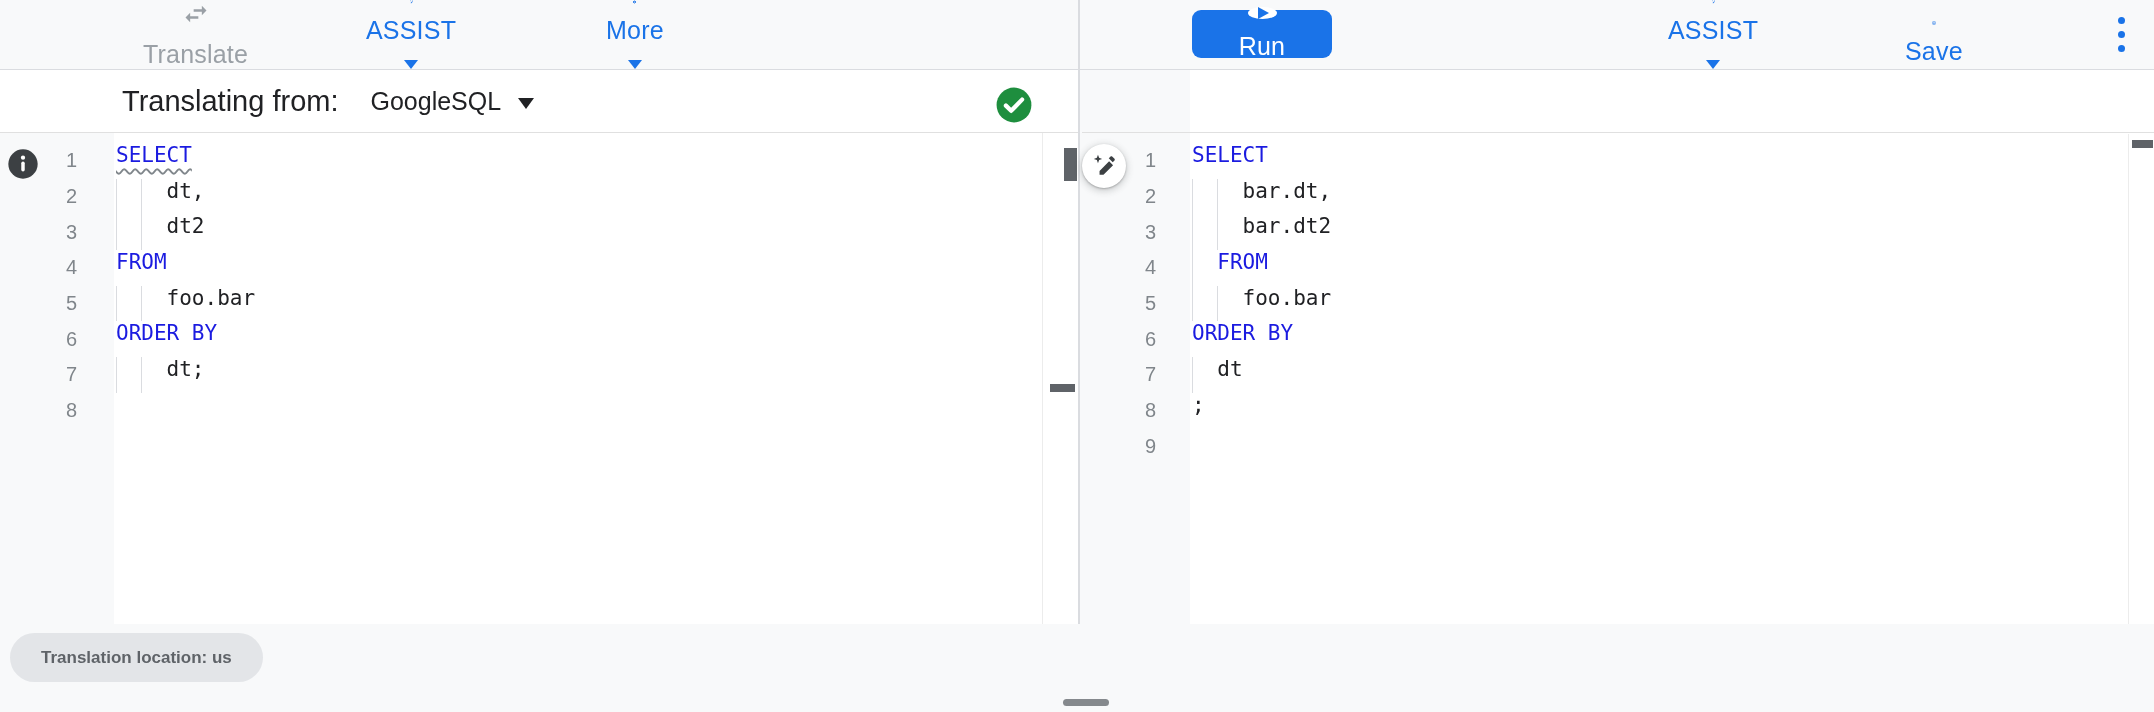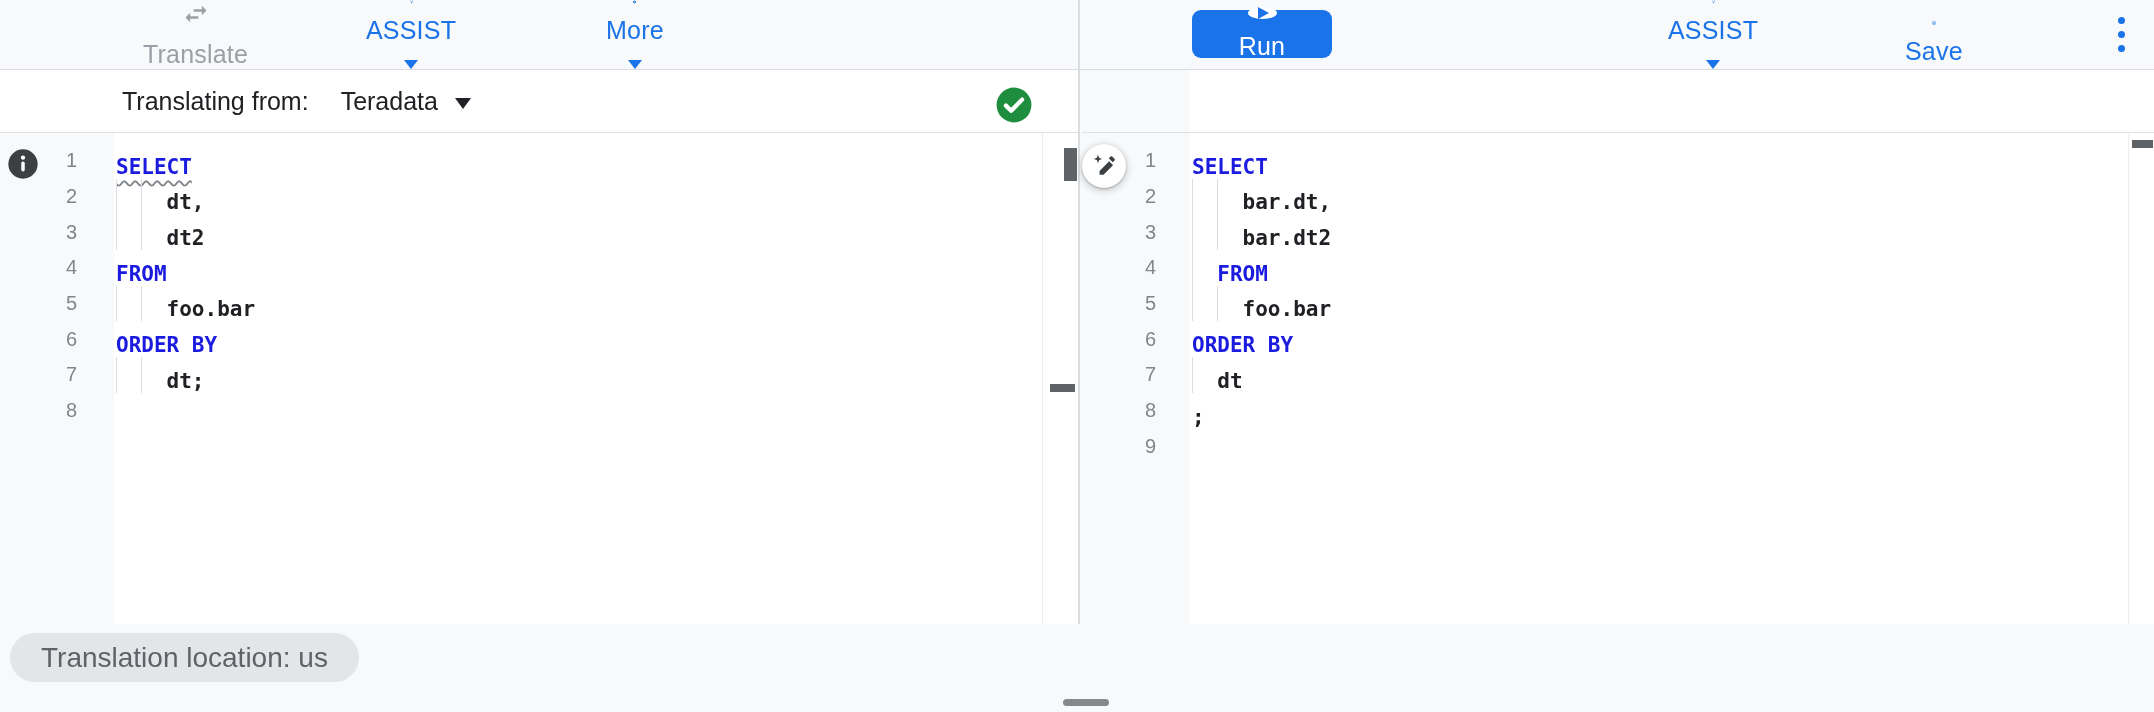--- a/index.html
+++ b/index.html
@@ -24,21 +24,21 @@
   #tb-kebab{left:2100px;width:42px;justify-content:center;}
   .play{width:29px;height:29px;border-radius:50%;background:#fff;display:flex;align-items:center;justify-content:center;}
   .play i{display:block;width:0;height:0;border-left:11px solid #1a73e8;
           border-top:6.5px solid transparent;border-bottom:6.5px solid transparent;margin-left:3px;}
   .kebab{display:flex;flex-direction:column;gap:7px;}
   .kebab i{width:7px;height:7px;border-radius:50%;background:#1a73e8;}
 
   
   .src-header{position:absolute;left:0;top:70px;width:1078px;height:62px;background:#fff;
               border-bottom:1px solid #e0e0e0;display:flex;align-items:center;}
-  .src-header-label{margin-left:122px;font-size:25px;color:#202124;}
+  .src-header-label{margin-left:122px;font-size:29px;color:#202124;}
   .dialect{display:flex;align-items:center;gap:17px;margin-left:32px;font-size:25px;color:#202124;cursor:pointer;background:none;border:none;padding:0;}
   .dialect .caret{border-left-width:8px;border-right-width:8px;border-top-width:11px;color:#202124;margin-top:4px;}
   .status-check{position:absolute;left:995px;top:16px;width:38px;height:38px;}
   .tgt-bg{position:absolute;left:1190px;top:70px;width:964px;height:554px;background:#fff;}
   .tgt-gutter-bg{position:absolute;left:1082px;top:70px;width:108px;height:554px;background:#f8f9fa;}
   .tgt-header-border{position:absolute;left:1082px;top:132px;width:1072px;height:1px;background:#e0e0e0;}
   .tgt-header-label{position:absolute;left:1198px;top:70px;height:62px;display:flex;align-items:center;
                     font-size:25px;color:#202124;}
 
   
@@ -47,41 +47,41 @@
   .editor{position:absolute;top:133px;padding-top:10px;
           font-family:"DejaVu Sans Mono","Liberation Mono",monospace;font-size:21px;}
   #src-editor{left:0;width:1044px;}
   #tgt-editor{left:1082px;width:1046px;}
   .row{display:flex;align-items:center;height:35.7px;}
   .gutter-num{flex:none;text-align:right;color:#80868b;font-family:"Liberation Sans",sans-serif;
               font-size:20px;box-sizing:border-box;}
   #src-editor .gutter-num{width:114px;padding-right:37px;}
   #tgt-editor .gutter-num{width:108px;padding-right:34px;}
   .code-text{position:relative;white-space:pre;color:#202124;padding-left:2px;height:100%;
-             display:flex;align-items:flex-end;font-weight:bold;}
+             display:flex;align-items:flex-start;}
   .guide{position:absolute;top:0;bottom:0;width:1px;background:#dadce0;}
   .tok-keyword{color:#1b1be0;}
   .wavy{text-decoration-line:underline;text-decoration-style:wavy;text-decoration-color:#80868b;
         text-decoration-thickness:2px;text-underline-offset:6px;}
   .info-marker{position:absolute;left:7px;top:148px;width:32px;height:32px;cursor:pointer;}
 
   
   .divider{position:absolute;left:1078px;top:0;width:2px;height:624px;background:#dadce0;}
   .src-track-line{position:absolute;left:1042px;top:133px;width:1px;height:491px;background:#ececec;}
   .src-vthumb{position:absolute;left:1064px;top:148px;width:13px;height:33px;background:#5f6368;cursor:pointer;}
   .src-hdash{position:absolute;left:1050px;top:384px;width:25px;height:8px;background:#5f6368;cursor:pointer;}
   .tgt-track-line{position:absolute;left:2128px;top:134px;width:1px;height:490px;background:#ececec;}
   .tgt-dash{position:absolute;left:2132px;top:140px;width:21px;height:8px;background:#5f6368;cursor:pointer;}
   .assist-fab{position:absolute;left:1082px;top:144px;width:44px;height:44px;border-radius:50%;background:#fff;
               box-shadow:0 1px 2px rgba(60,64,67,.35),0 2px 6px 2px rgba(60,64,67,.18);
               display:flex;align-items:center;justify-content:center;color:#3c4043;cursor:pointer;border:none;}
 
   
   .location-chip{position:absolute;left:10px;top:633px;height:49px;border-radius:25px;background:#e3e5e8;
-                 color:#5f6368;font-size:28px;display:inline-flex;align-items:center;padding:0 31px;}
+                 color:#5f6368;font-size:17px;display:inline-flex;align-items:center;padding:0 31px;font-weight:bold;}
   .drag-handle{position:absolute;left:1063px;top:699px;width:46px;height:7px;border-radius:4px;
                background:#85898d;cursor:row-resize;}
 </style>
 </head>
 <body>
 
 <div class="app">
 
   <div class="toolbar">
     <button class="tb-item disabled" id="tb-translate">
@@ -140,21 +140,21 @@
           <i></i>
           <i></i>
           <i></i>
         </span>
     </button>
   </div>
 
   <div class="src-header">
     <span class="src-header-label">Translating from:</span>
     <button class="dialect">
-      <span>Teradata</span>
+      <span>GoogleSQL</span>
       <span class="caret"></span>
     </button>
     <svg class="status-check" viewBox="0 0 24 24">
         <circle cx="12" cy="12" r="11" fill="#1e8e3e"></circle>
         <path d="M6.9 12.4l3.3 3.3 6.9-7.1" stroke="#fff" stroke-width="2.7" fill="none" stroke-linecap="round" stroke-linejoin="round"></path>
       </svg>
   </div>
 
   <div class="src-editor-bg"></div>
   <div class="src-gutter-bg"></div>

